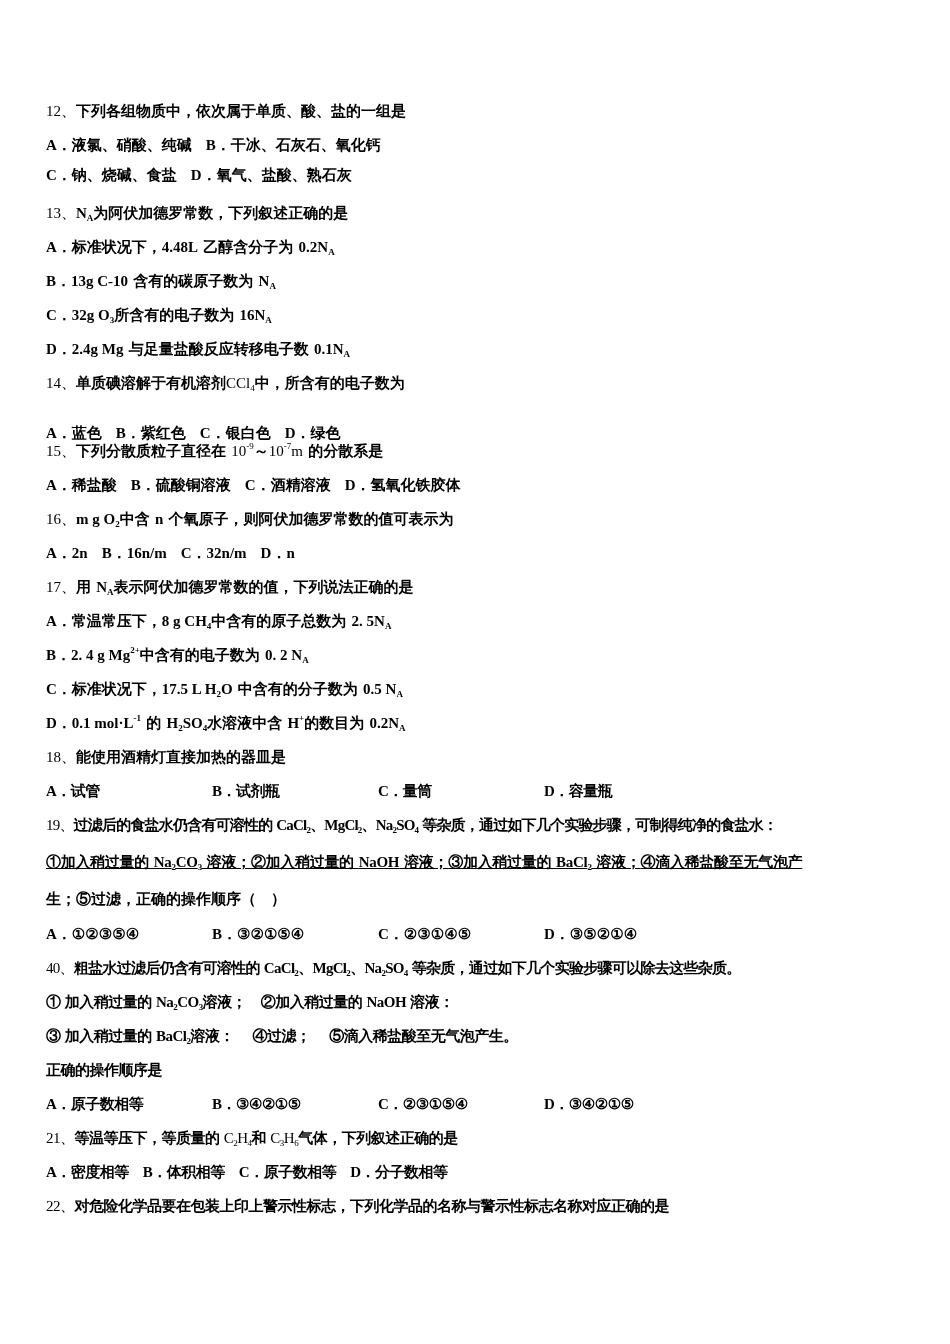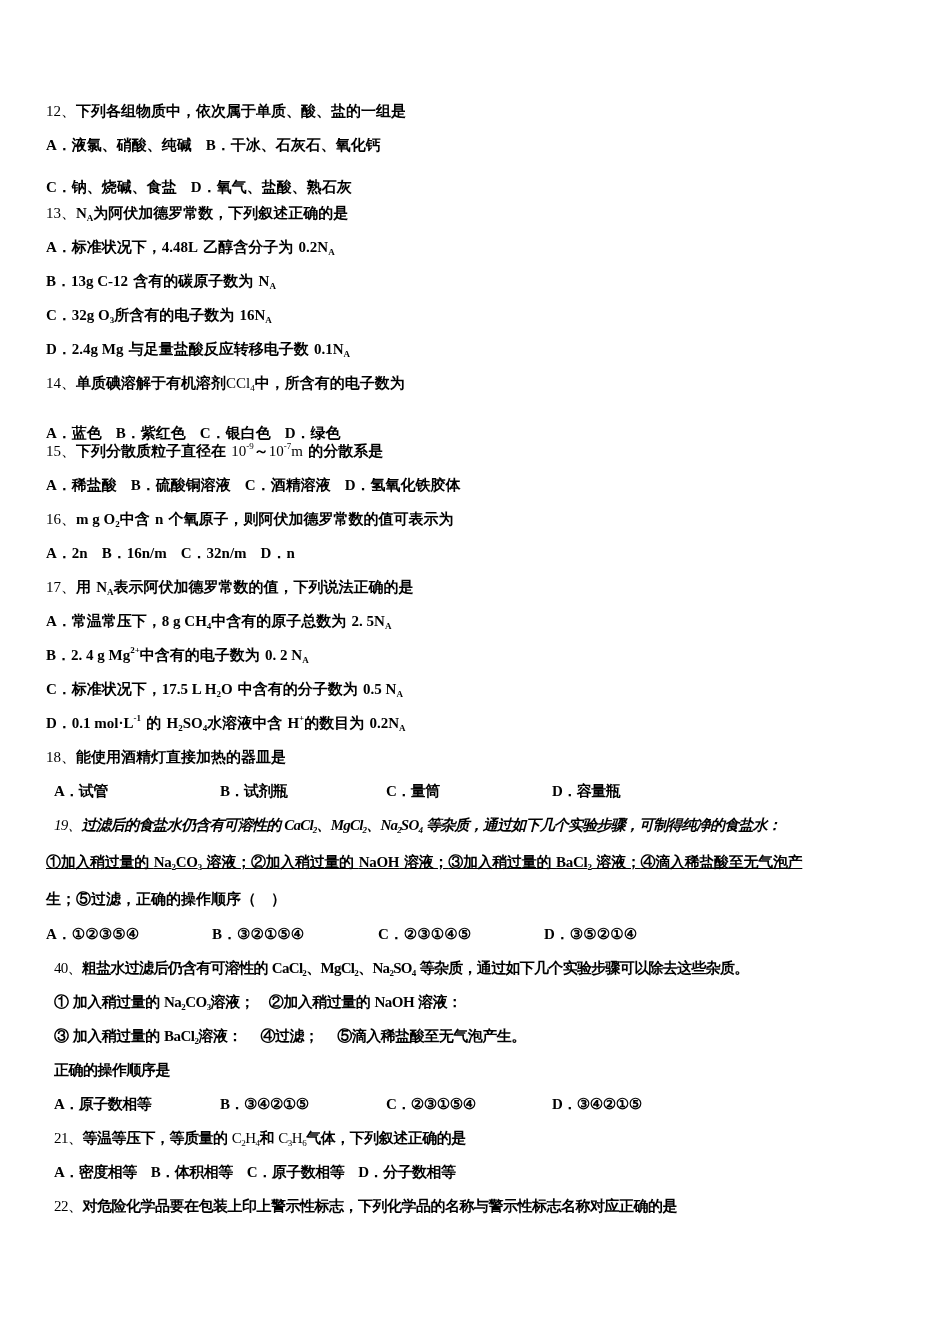--- a/index.html
+++ b/index.html
@@ -56,46 +56,45 @@
       display: inline-block;
     }
     .gap { display: inline-block; width: 14px; }
     .col4 {
       display: inline-block;
       width: 166px;
     }
     .narrow {
       font-stretch: condensed;
       letter-spacing: -0.5px;
-      margin-left: 8px;
     }
   </style>
 </head>
 <body>
 
 <div class="page">
 
   <div class="line" style="top:0px">
     <span class="qnum">12、</span><span>下列各组物质中，依次属于单质、酸、盐的一组是</span>
   </div>
   <div class="line" style="top:34px">
     <span class="opt"><span class="opt-letter">A．</span><span>液氯、硝酸、纯碱</span></span><span class="gap"></span><span class="opt"><span class="opt-letter">B．</span><span>干冰、石灰石、氧化钙</span></span>
   </div>
-  <div class="line" style="top:76px">
+  <div class="line" style="top:64px">
     <span class="opt"><span class="opt-letter">C．</span><span>钠、烧碱、食盐</span></span><span class="gap"></span><span class="opt"><span class="opt-letter">D．</span><span>氧气、盐酸、熟石灰</span></span>
   </div>
 
   <div class="line" style="top:102px">
     <span class="qnum">13、</span><span class="latin">N</span><sub class="latin">A</sub><span>为阿伏加德罗常数，下列叙述正确的是</span>
   </div>
   <div class="line" style="top:136px">
     <span class="opt-letter">A．</span><span>标准状况下，</span><span class="latin">4.48L</span><span> 乙醇含分子为 </span><span class="latin">0.2N</span><sub class="latin">A</sub>
   </div>
   <div class="line" style="top:170px">
-    <span class="opt-letter">B．</span><span class="latin">13g C-12</span><span> 含有的碳原子数为 </span><span class="latin">N</span><sub class="latin">A</sub>
+    <span class="opt-letter">B．</span><span class="latin">13g C-10</span><span> 含有的碳原子数为 </span><span class="latin">N</span><sub class="latin">A</sub>
   </div>
   <div class="line" style="top:204px">
     <span class="opt-letter">C．</span><span class="latin">32g O</span><sub class="latin">3</sub><span>所含有的电子数为 </span><span class="latin">16N</span><sub class="latin">A</sub>
   </div>
   <div class="line" style="top:238px">
     <span class="opt-letter">D．</span><span class="latin">2.4g Mg</span><span> 与足量盐酸反应转移电子数 </span><span class="latin">0.1N</span><sub class="latin">A</sub>
   </div>
 
   <div class="line" style="top:272px">
     <span class="qnum">14、</span><span>单质碘溶解于有机溶剂</span><span class="latin-normal">CCl</span><sub class="latin-normal">4</sub><span>中，所含有的电子数为</span>
@@ -134,21 +133,21 @@
     <span class="opt-letter">D．</span><span class="latin">0.1 mol·L</span><sup class="latin">-1</sup><span> 的 </span><span class="latin">H</span><sub class="latin">2</sub><span class="latin">SO</span><sub class="latin">4</sub><span>水溶液中含 </span><span class="latin">H</span><sup class="latin">+</sup><span>的数目为 </span><span class="latin">0.2N</span><sub class="latin">A</sub>
   </div>
 
   <div class="line" style="top:646px">
     <span class="qnum">18、</span><span>能使用酒精灯直接加热的器皿是</span>
   </div>
   <div class="line narrow" style="top:680px">
     <span class="col4"><span class="opt-letter">A．</span><span>试管</span></span><span class="col4"><span class="opt-letter">B．</span><span>试剂瓶</span></span><span class="col4"><span class="opt-letter">C．</span><span>量筒</span></span><span class="col4"><span class="opt-letter">D．</span><span>容量瓶</span></span>
   </div>
 
-  <div class="line narrow" style="top:714px; letter-spacing:-0.8px;font-style:italic;">
+  <div class="line narrow" style="top:714px; letter-spacing:-0.8px;">
     <span class="qnum">19、</span><span>过滤后的食盐水仍含有可溶性的 </span><span class="latin">CaCl</span><sub class="latin">2</sub><span>、</span><span class="latin">MgCl</span><sub class="latin">2</sub><span>、</span><span class="latin">Na</span><sub class="latin">2</sub><span class="latin">SO</span><sub class="latin">4</sub><span> 等杂质，通过如下几个实验步骤，可制得纯净的食盐水：</span>
   </div>
   <div class="line" style="top:751px; letter-spacing:-0.3px;text-decoration:underline;">
     <span>①加入稍过量的 </span><span class="latin">Na</span><sub class="latin">2</sub><span class="latin">CO</span><sub class="latin">3</sub><span> 溶液；</span><span>②加入稍过量的 </span><span class="latin">NaOH</span><span> 溶液；</span><span>③加入稍过量的 </span><span class="latin">BaCl</span><sub class="latin">2</sub><span> 溶液；</span><span>④滴入稀盐酸至无气泡产</span>
   </div>
   <div class="line" style="top:788px">
     <span>生；⑤过滤，正确的操作顺序（　）</span>
   </div>
   <div class="line" style="top:823px">
     <span class="col4"><span class="opt-letter">A．</span><span>①②③⑤④</span></span><span class="col4"><span class="opt-letter">B．</span><span>③②①⑤④</span></span><span class="col4"><span class="opt-letter">C．</span><span>②③①④⑤</span></span><span class="col4"><span class="opt-letter">D．</span><span>③⑤②①④</span></span>

